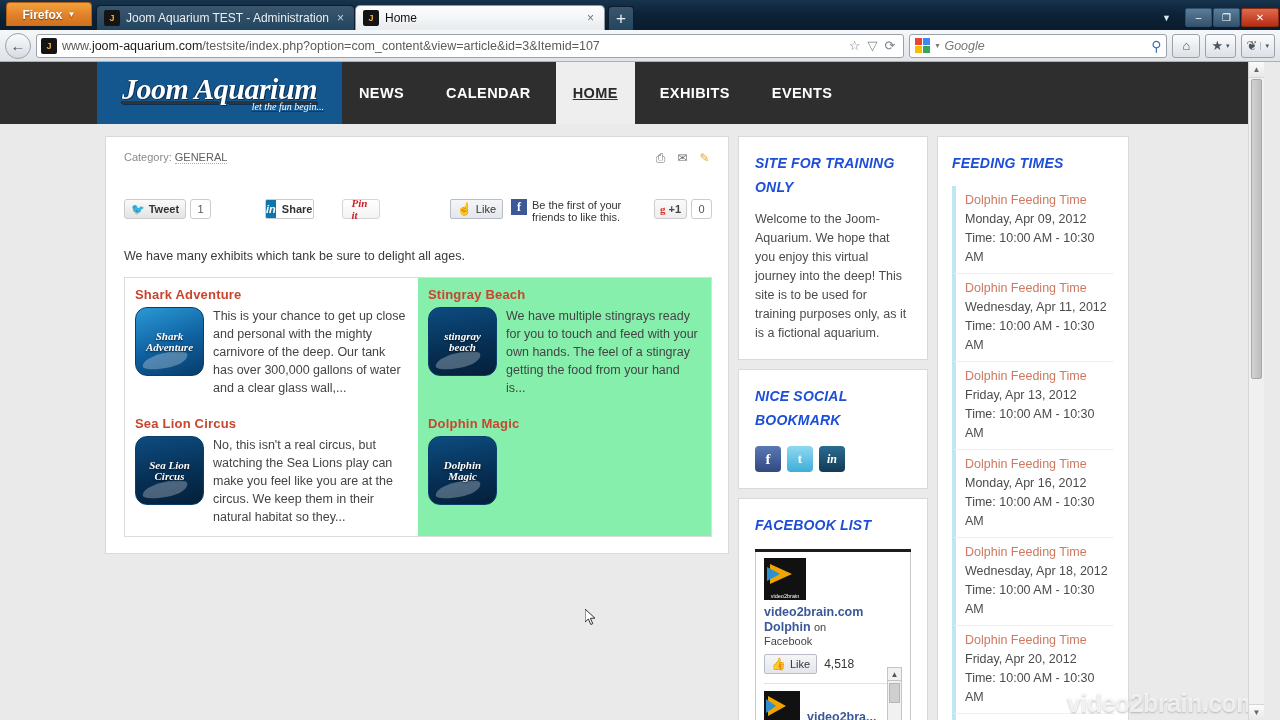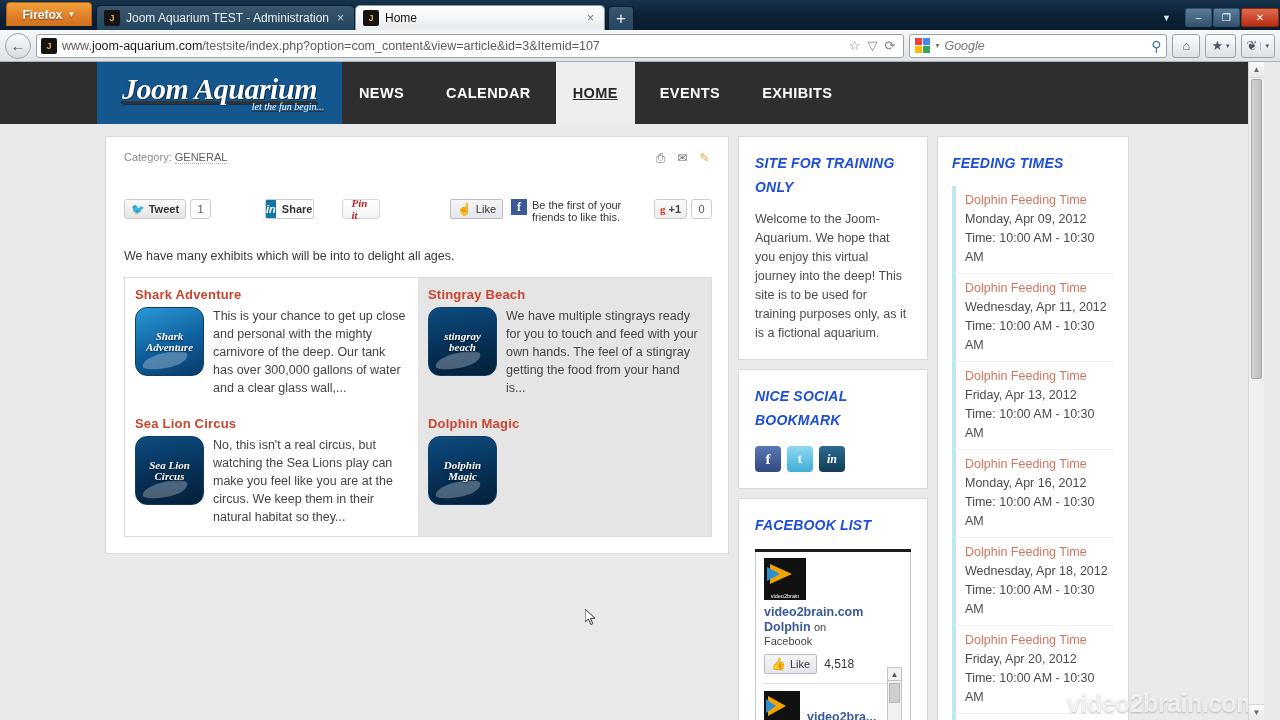--- a/index.html
+++ b/index.html
@@ -205,21 +205,21 @@
   .btn-gplus {
     height:20px;border:1px solid #ccc;border-radius:3px;background:linear-gradient(to bottom,#fafafa,#eee);
     display:flex;align-items:center;gap:3px;padding:0 5px;font-size:11px;color:#444;font-weight:bold;
   }
   .g-red { color:#d93025; font-weight:bold; font-family:"Liberation Serif",serif; }
 
   .intro-text { margin-top:26px; font-size:12.5px; color:#3a3a3a; }
 
   .exhibits { margin-top:14px; display:flex; flex-wrap:wrap; border:1px solid #dcdcdc; }
   .exhibit { width:50%; padding:9px 10px 10px 10px; display:block; }
-  .exhibit.shade { background:#e5e5e5; }
+  .exhibit.shade { background:#86efac; }
   .exhibit h3 {
     color:#c9452f; font-size:13px; font-weight:bold; margin-bottom:5px; letter-spacing:.2px;
   }
   .exhibit-body { display:flex; gap:9px; }
   .thumb {
     width:69px;height:69px;flex:none;border-radius:12px;
     background:linear-gradient(160deg,#2a9ad6 0%,#0f5f9e 55%,#083c6a 100%);
     border:1px solid #0a3f6b;
     position:relative; overflow:hidden;
     display:flex;align-items:center;justify-content:center;
@@ -382,22 +382,22 @@
 
   <div class="site-header">
     <div class="logo">
       <div class="logo-main">Joom Aquarium</div>
       <div class="logo-sub">let the fun begin...</div>
     </div>
     <div class="nav">
       <div class="nav-item">NEWS</div>
       <div class="nav-item">CALENDAR</div>
       <div class="nav-item active">HOME</div>
+      <div class="nav-item">EXHIBITS</div>
       <div class="nav-item">EVENTS</div>
-      <div class="nav-item">EXHIBITS</div>
     </div>
   </div>
 
   <div class="main-wrap">
 
     <div class="col-main">
       <div class="card article">
         <div class="article-meta">
           <span>Category:</span>
           <b>GENERAL</b>
@@ -431,21 +431,21 @@
             <span class="fb-text">Be the first of your friends to like this.</span>
           </div>
 
           <div class="btn-gplus" style="margin-left:22px;">
             <span class="g-red">g</span>
             <span>+1</span>
           </div>
           <div class="count-bubble">0</div>
         </div>
 
-        <div class="intro-text">We have many exhibits which will be into to delight all ages.</div>
+        <div class="intro-text">We have many exhibits which tank be sure to delight all ages.</div>
 
         <div class="exhibits">
           <div class="exhibit">
             <h3>Shark Adventure</h3>
             <div class="exhibit-body">
               <div class="thumb">
                     <span>Shark Adventure</span>
                   </div>
               <div class="exhibit-text">This is your chance to get up close and personal with the mighty carnivore of the deep. Our tank has over 300,000 gallons of water and a clear glass wall,...</div>
             </div>

